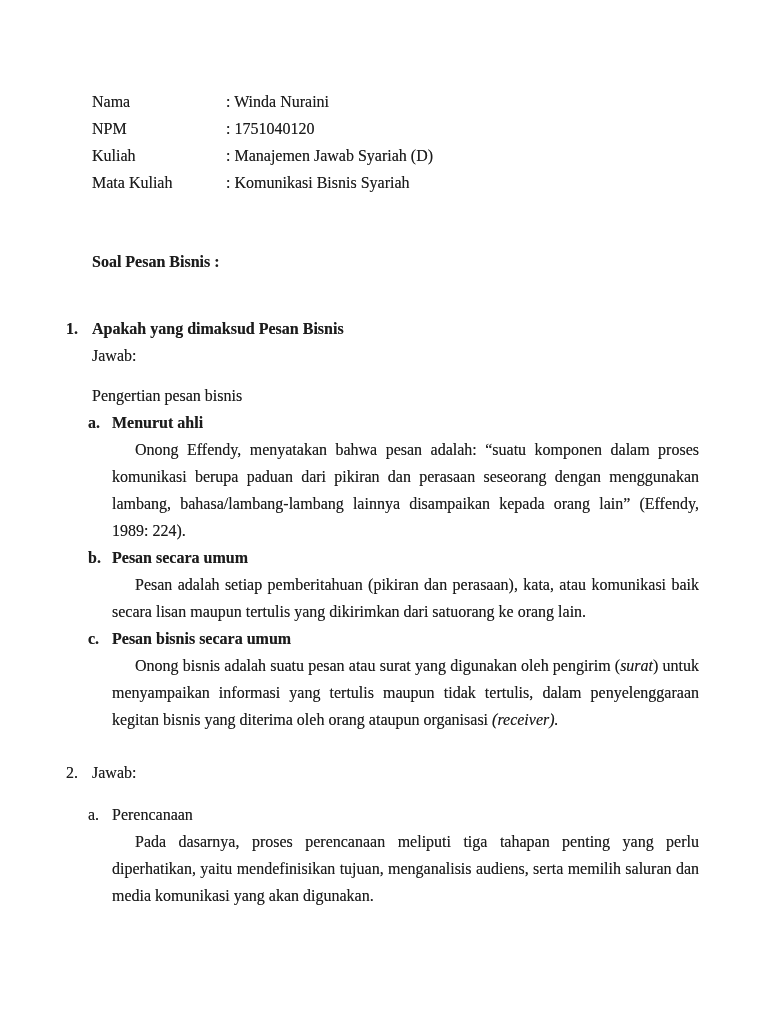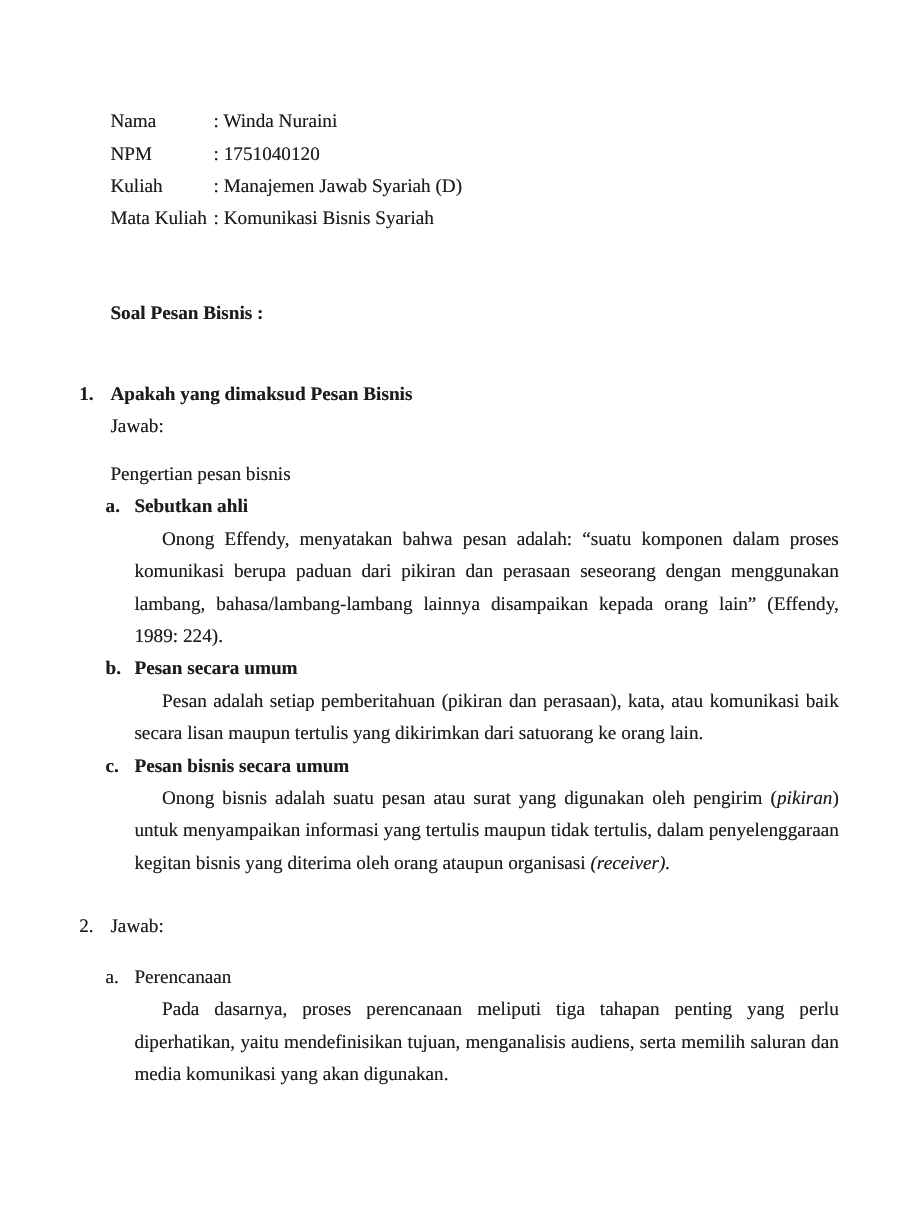--- a/index.html
+++ b/index.html
@@ -26,21 +26,21 @@
     position: absolute;
     left: 92px;
     top: 0;
     width: 607px;
   }
   .bold { font-weight: bold; }
   .it { font-style: italic; }
 
   
   .info-block { margin-top: 88px; }
-  .info-row { display: flex; }
+  .info-row { display: flex; gap: 48px; }
   .info-label { width: 86px; flex: none; }
   .info-value { flex: 1; }
 
   
   .section-title { margin-top: 52px; font-weight: bold; }
 
   
   .qblock { position: relative; }
   .qblock.q1 { margin-top: 13px; }
   .qblock.q2 { margin-top: 26px; }
@@ -92,34 +92,34 @@
     <p class="section-title">Soal Pesan Bisnis :</p>
 
     <div class="qblock q1">
       <span class="qnum bold">1.</span>
       <p class="q-question">Apakah yang dimaksud Pesan Bisnis</p>
       <p class="answer-label">Jawab:</p>
       <p class="intro-line">Pengertian pesan bisnis</p>
 
       <div class="litem">
         <span class="lmark bold">a.</span>
-        <p class="lheading bold">Sebutkan ahli</p>
+        <p class="lheading bold">Menurut ahli</p>
         <p class="para">Onong Effendy, menyatakan bahwa pesan adalah: “suatu komponen dalam proses komunikasi berupa paduan dari pikiran dan perasaan seseorang dengan menggunakan lambang, bahasa/lambang-lambang lainnya disampaikan kepada orang lain” (Effendy, 1989: 224).</p>
       </div>
 
       <div class="litem">
         <span class="lmark bold">b.</span>
         <p class="lheading bold">Pesan secara umum</p>
         <p class="para">Pesan adalah setiap pemberitahuan (pikiran  dan  perasaan), kata,  atau  komunikasi baik secara lisan maupun tertulis yang dikirimkan dari satuorang ke orang lain.</p>
       </div>
 
       <div class="litem">
         <span class="lmark bold">c.</span>
         <p class="lheading bold">Pesan bisnis secara umum</p>
-        <p class="para"><span>Onong bisnis adalah suatu pesan atau surat yang digunakan oleh pengirim (</span><span class="it">pikiran</span><span>) untuk menyampaikan informasi yang tertulis maupun tidak tertulis, dalam penyelenggaraan kegitan bisnis yang diterima oleh orang ataupun organisasi </span><span class="it">(receiver).</span></p>
+        <p class="para"><span>Onong bisnis adalah suatu pesan atau surat yang digunakan oleh pengirim (</span><span class="it">surat</span><span>) untuk menyampaikan informasi yang tertulis maupun tidak tertulis, dalam penyelenggaraan kegitan bisnis yang diterima oleh orang ataupun organisasi </span><span class="it">(receiver).</span></p>
       </div>
     </div>
 
     <div class="qblock q2">
       <span class="qnum">2.</span>
       <p class="answer-label">Jawab:</p>
 
       <div class="litem spaced">
         <span class="lmark">a.</span>
         <p class="lheading">Perencanaan</p>

